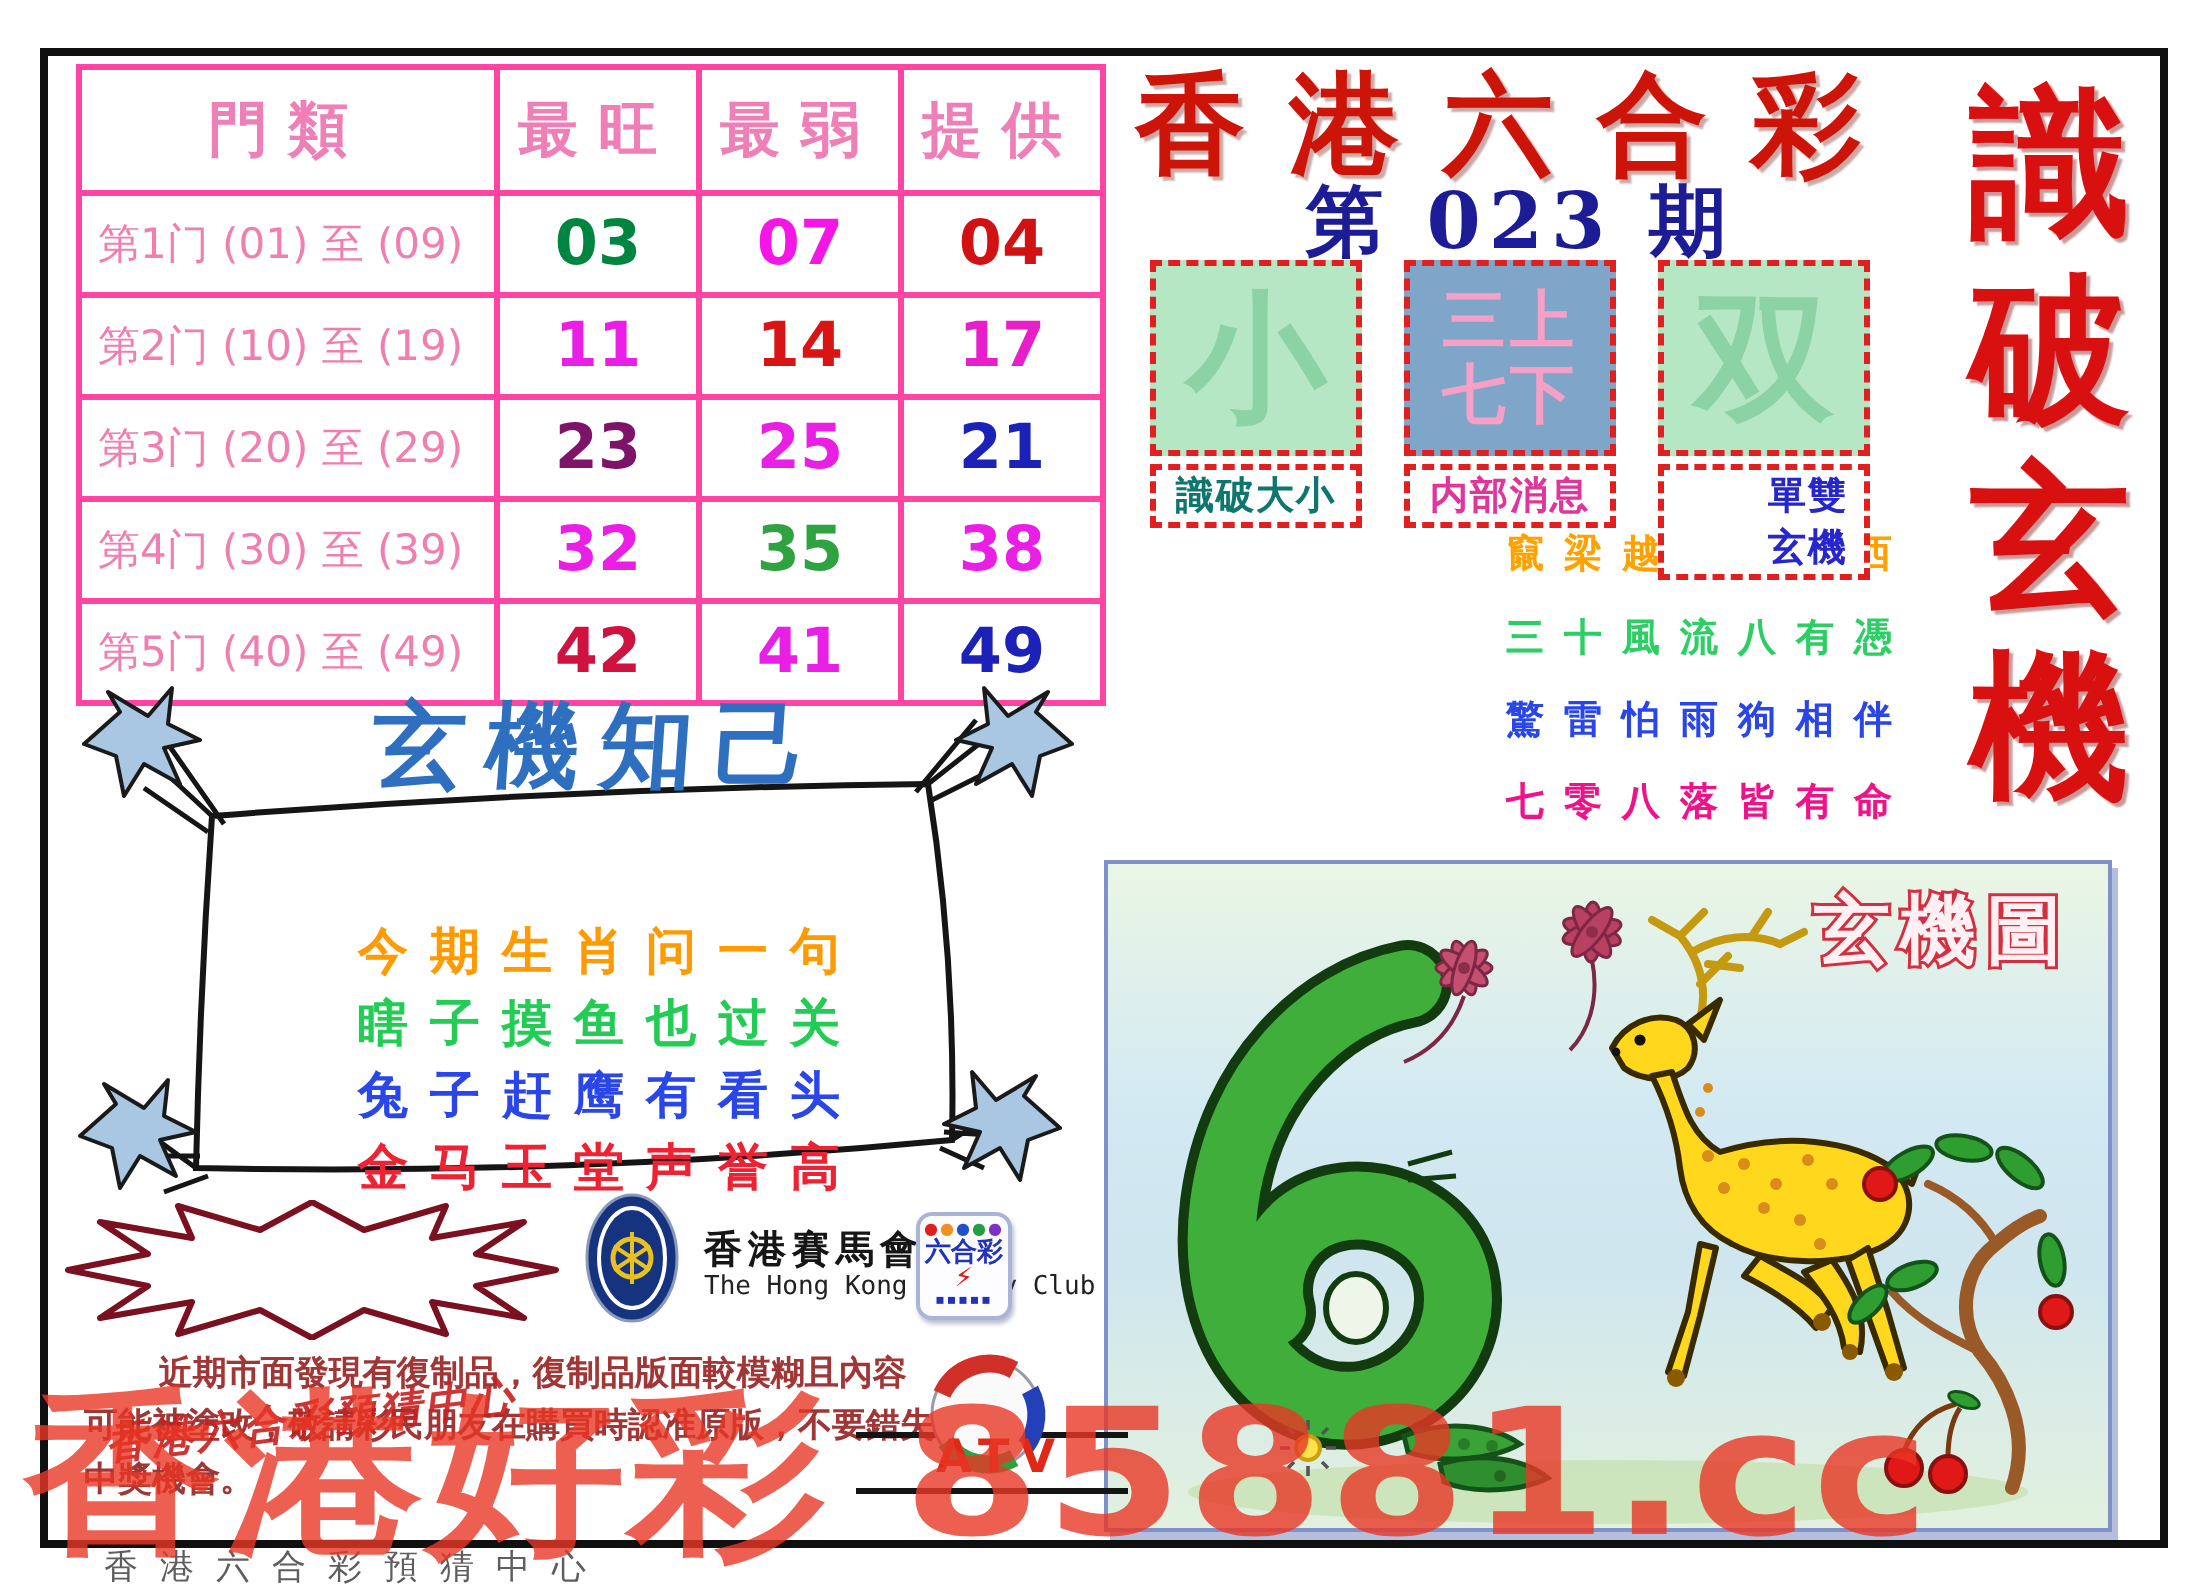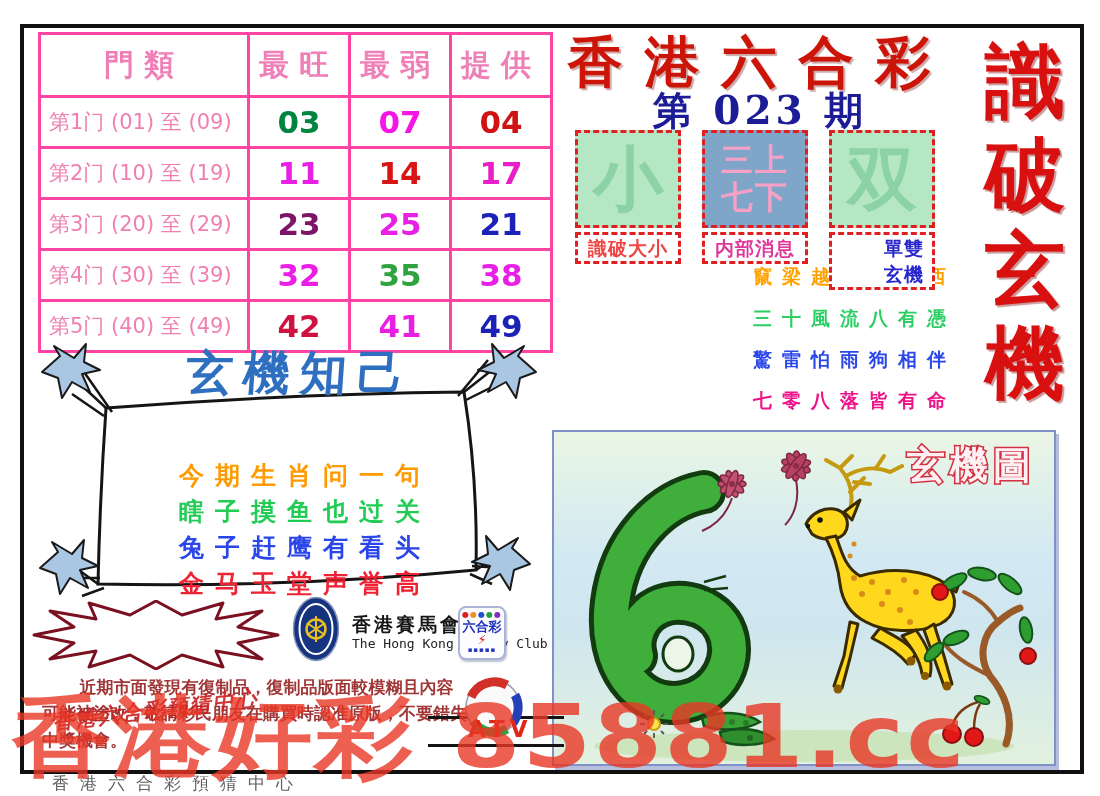--- a/index.html
+++ b/index.html
@@ -192,21 +192,21 @@
 
   <div class="abs side-char" style="top:34px">識</div>
   <div class="abs side-char" style="top:128px">破</div>
   <div class="abs side-char" style="top:222px">玄</div>
   <div class="abs side-char" style="top:316px">機</div>
 
   <div class="abs box" style="left:575px">
     <div class="box-big" style="background-color: rgb(181, 231, 196);">
       <span class="box-line" style="color: rgb(139, 211, 165);">小</span>
     </div>
-    <div class="box-label" style="color: #ef4444;">識破大小</div>
+    <div class="box-label" style="color: #0f766e;">識破大小</div>
   </div>
   <div class="abs box" style="left:702px">
     <div class="box-big" style="background-color: rgb(127, 166, 201);">
       <span class="box-line small" style="color: rgb(246, 160, 198);">三上</span>
       <span class="box-line small" style="color: rgb(246, 160, 198);">七下</span>
     </div>
     <div class="box-label" style="color: rgb(224, 54, 154);">内部消息</div>
   </div>
   <div class="abs box" style="left:829px">
     <div class="box-big" style="background-color: rgb(181, 231, 196);">

